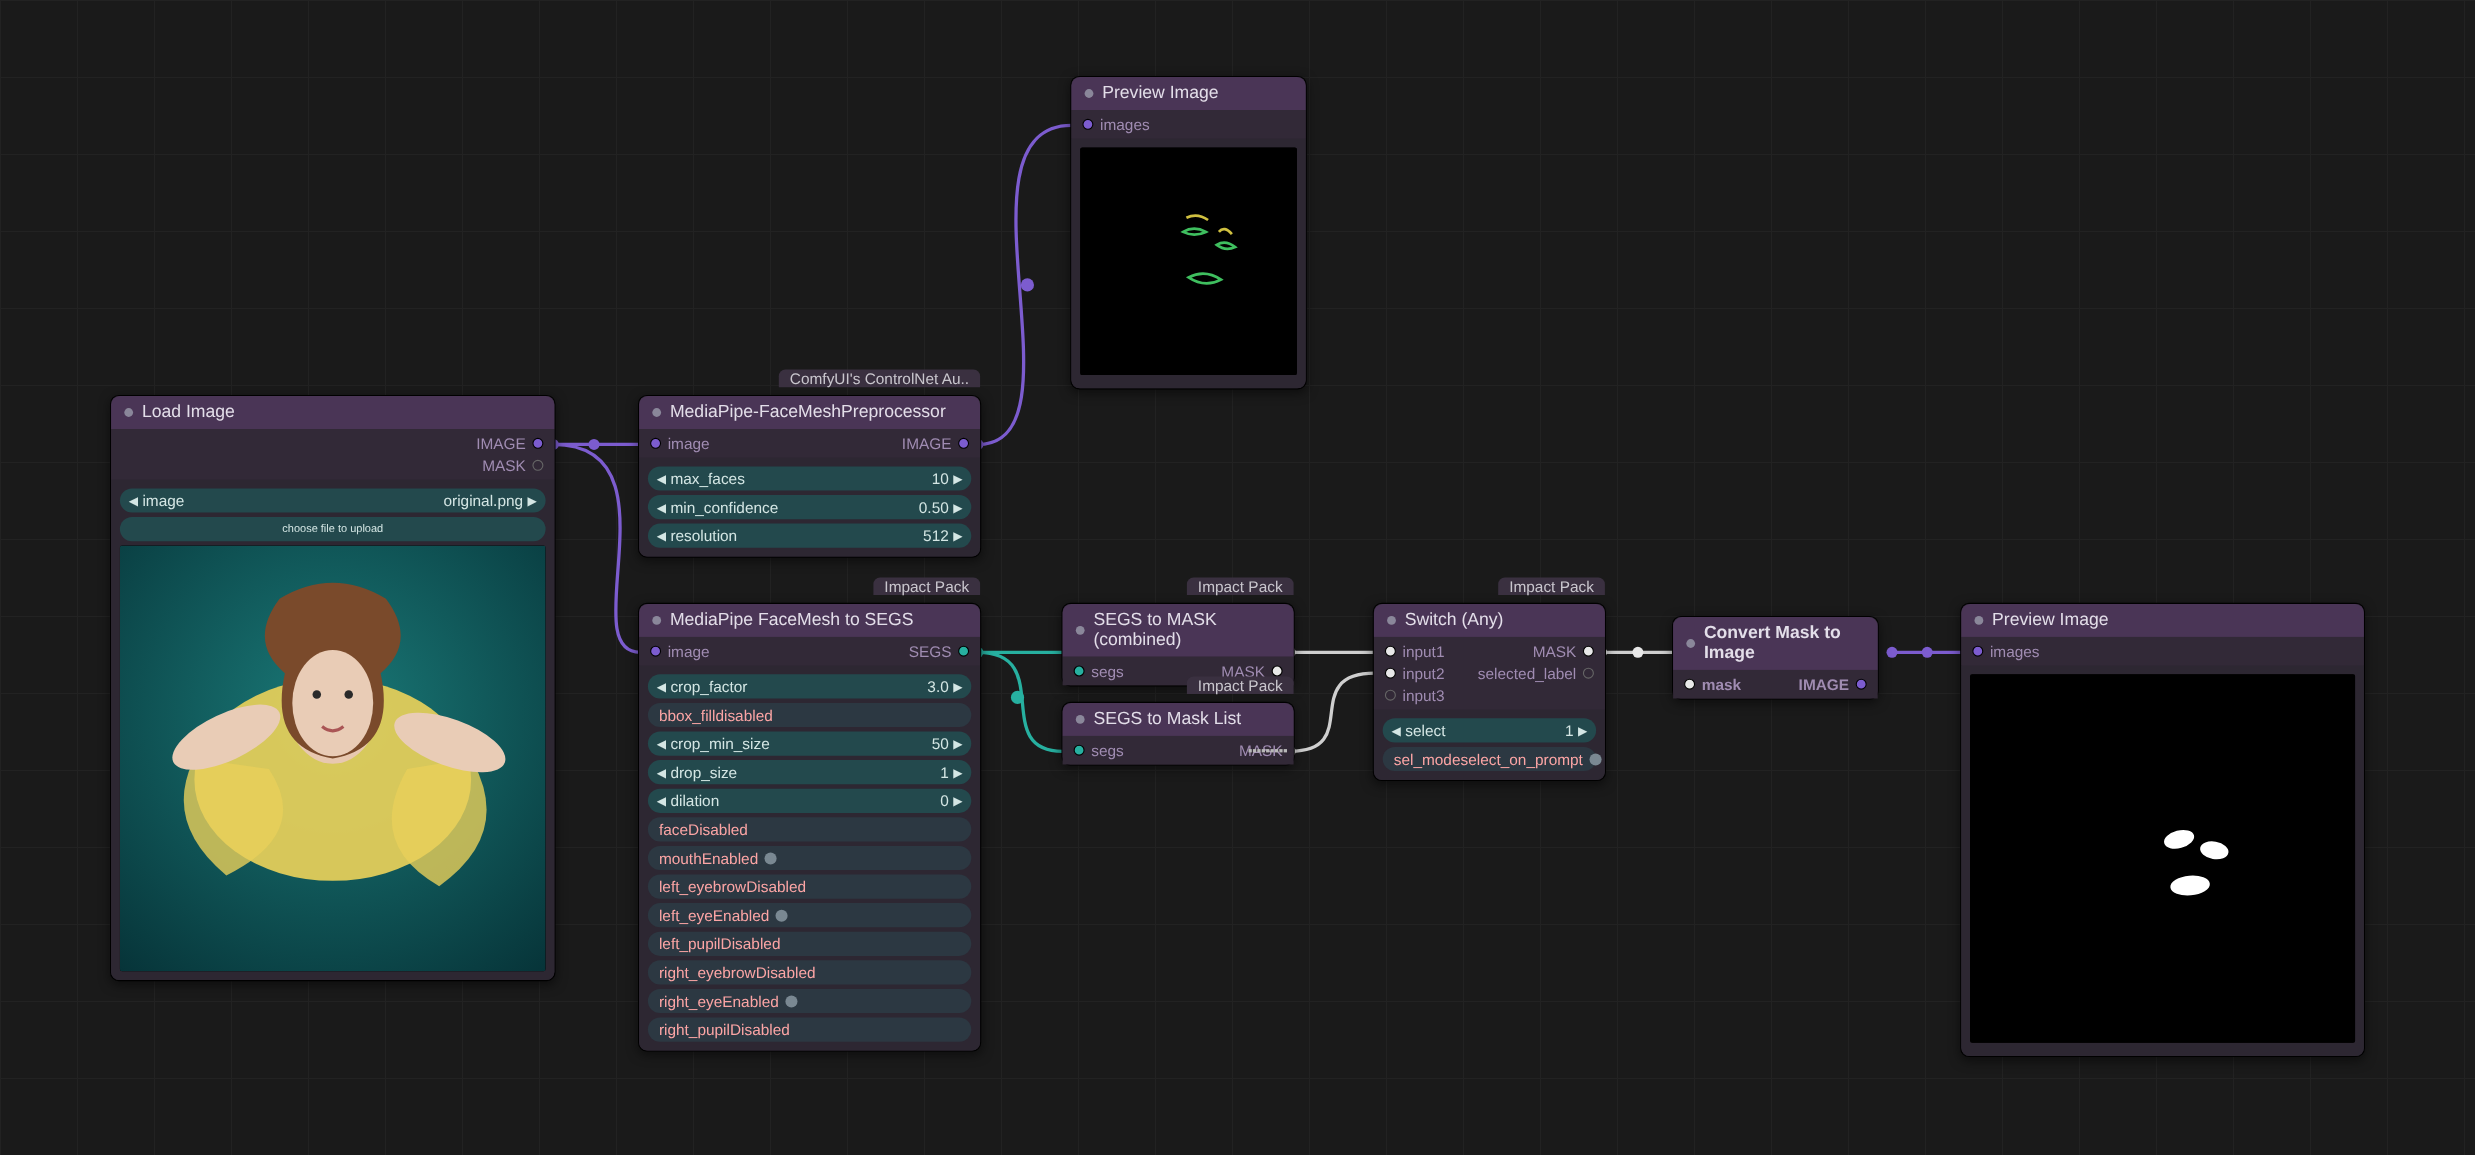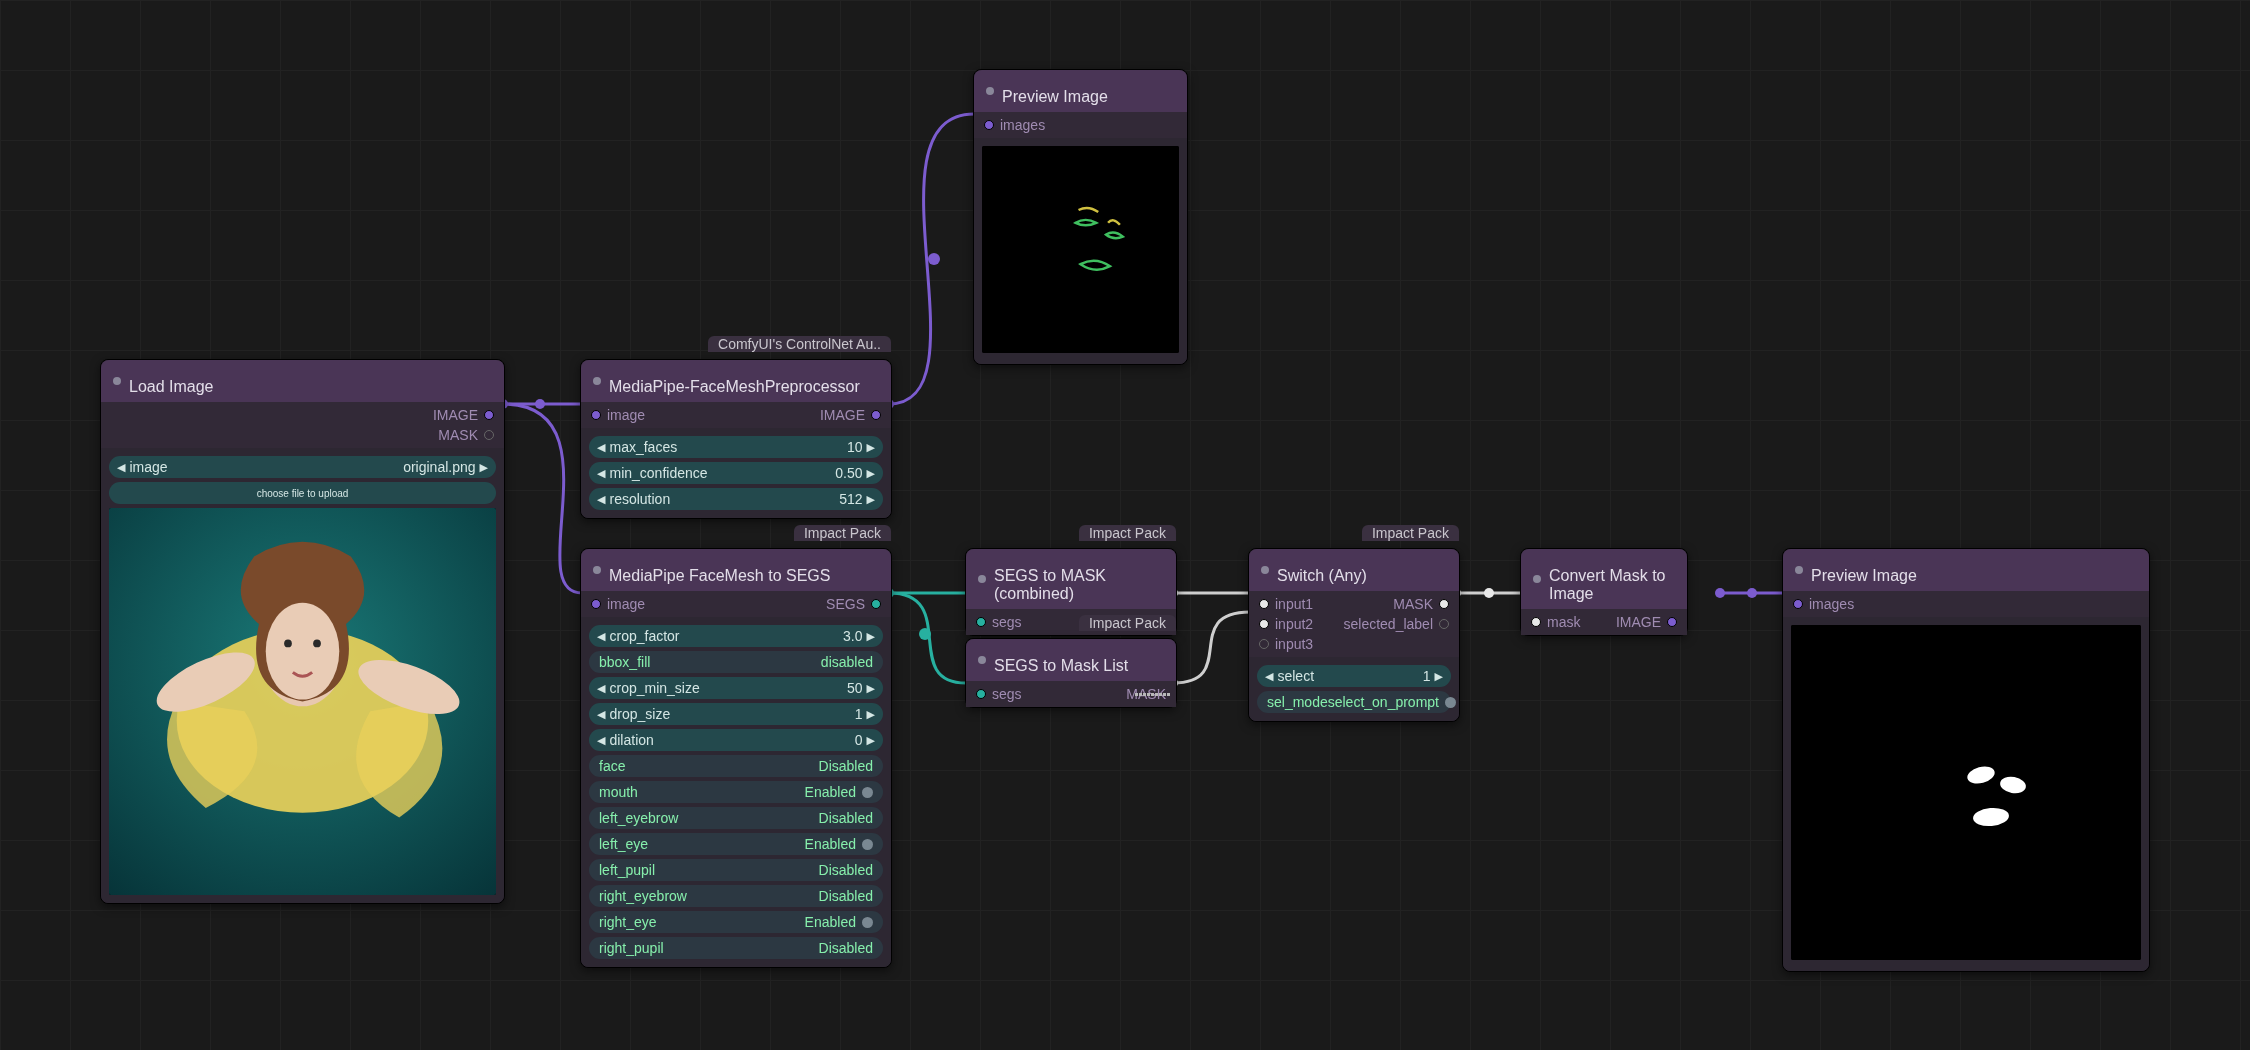--- a/index.html
+++ b/index.html
@@ -55,21 +55,21 @@
     right: 0;
     background: var(--badge-bg);
     border-radius: 6px 6px 0 0;
     padding: 0 10px;
     font-size: 14px;
     color: var(--text-light);
   }
   .node-header {
     background: var(--node-header);
     border-radius: 8px 8px 0 0;
-    padding: 18px 12px 6px 28px;
+    padding: 6px 12px 6px 28px;
     position: relative;
     color: #e3dee9;
     font-size: 16px;
   }
   .node-header::before {
     content: '';
     position: absolute;
     left: 12px;
     top: 50%;
     transform: translateY(-50%);
@@ -134,22 +134,21 @@
   .pill .lbl { margin-left: 4px; }
   .pill .val { margin-right: 4px; text-align: center; }
   .toggle-pill {
     background: var(--pill-dark);
     border-radius: 11px;
     height: 22px;
     display: flex;
     align-items: center;
     padding: 0 10px;
     font-size: 14px;
-    color: #86efac;
-    justify-content: space-between;
+    color: #fca5a5;
   }
   .toggle-slot {
     width: 11px; height: 11px; border-radius: 50%;
     background: #7a8892;
   }
   .upload-btn {
     background: var(--pill-bg);
     border-radius: 11px;
     height: 22px;
     display: flex;
@@ -490,21 +489,21 @@
       <div class="toggle-pill">
           <span>sel_mode</span>
           <span style="display:flex;align-items:center;gap:6px">
             <span>select_on_prompt</span>
             <span class="toggle-slot"></span>
           </span>
         </div>
     </div>
   </div>
 
-  <div class="node" style="left:1520px;top:548px;width:168px;">
+  <div class="node" style="left:1520px;top:560px;width:188px;font-weight:bold;">
     <div class="node-header">Convert Mask to Image</div>
     <div class="ports">
       <div class="port-row">
         <span class="port-in">
             <span class="dot white"></span>
             <span>mask</span>
           </span>
         <span class="port-out">
             <span class="dot purple"></span>
             <span>IMAGE</span>

